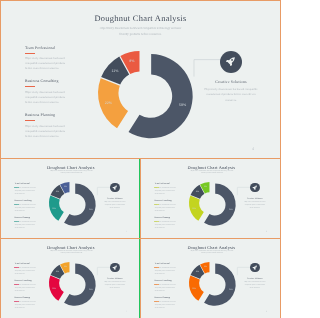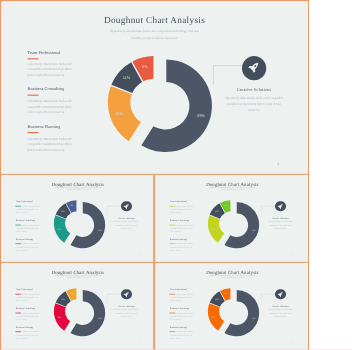--- a/index.html
+++ b/index.html
@@ -1,17 +1,17 @@
 <!DOCTYPE html>
 <html><head>
 <meta charset="utf-8">
 <style>
   html,body{margin:0;padding:0;width:281px;height:318px;overflow:hidden;background:#ffffff;}
   body{font-family:"Liberation Serif",serif;-webkit-font-smoothing:antialiased;text-rendering:geometricPrecision;}
-  .page{position:relative;width:281px;height:318px;background:#fca5a5;text-decoration:underline;}
+  .page{position:relative;width:281px;height:318px;background:#22c55e;text-decoration:underline;}
   .slide{position:absolute;background:#edf1f0;box-sizing:border-box;overflow:hidden;}
   .hero{left:1px;top:1px;width:279px;height:157px;}
   .q1{left:1px;top:159px;width:138px;height:79px;}
   .q2{left:141px;top:159px;width:139px;height:79px;}
   .q3{left:1px;top:239px;width:138px;height:79px;}
   .q4{left:141px;top:239px;width:139px;height:79px;}
   .fr{position:absolute;background:#e89b65;}
 
   
   .h-title{position:absolute;left:0;right:0;top:13px;text-align:center;

